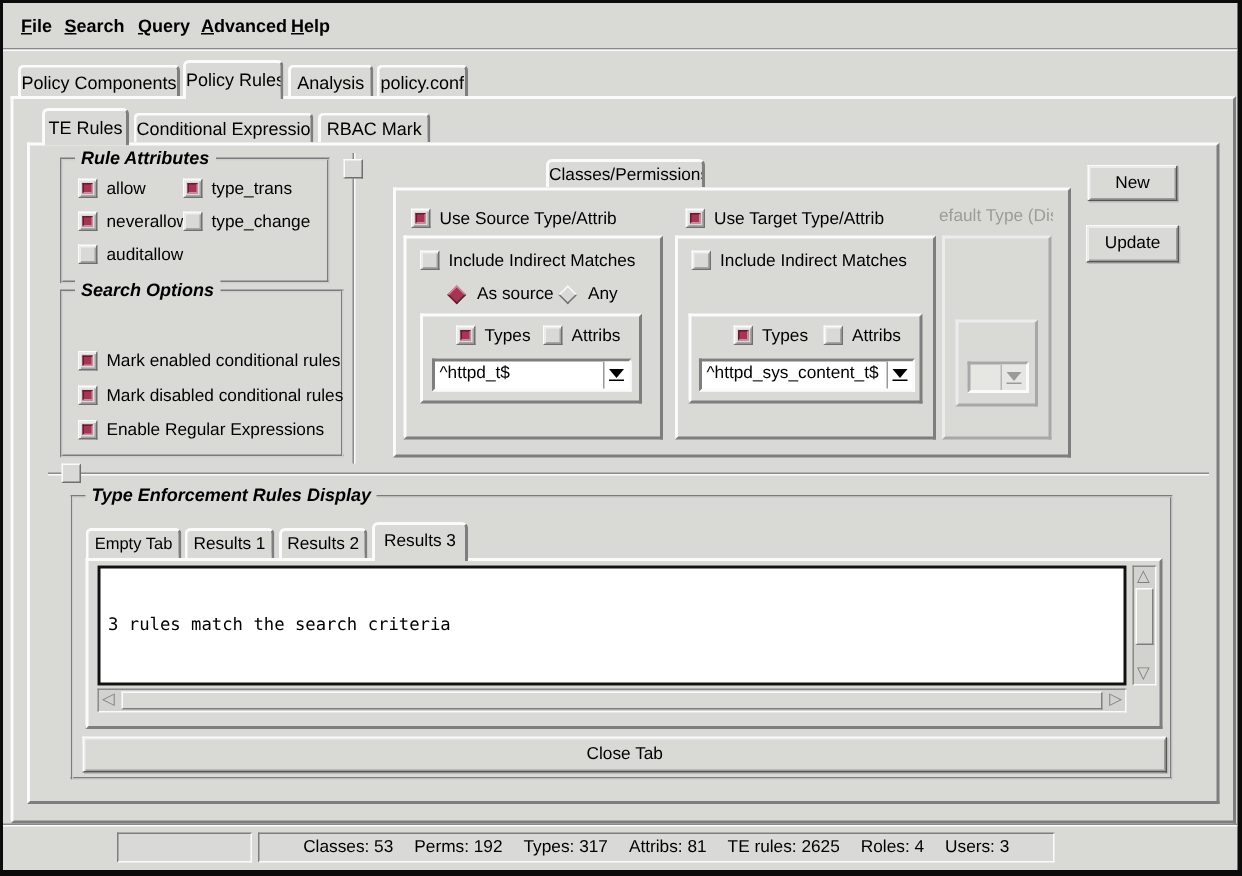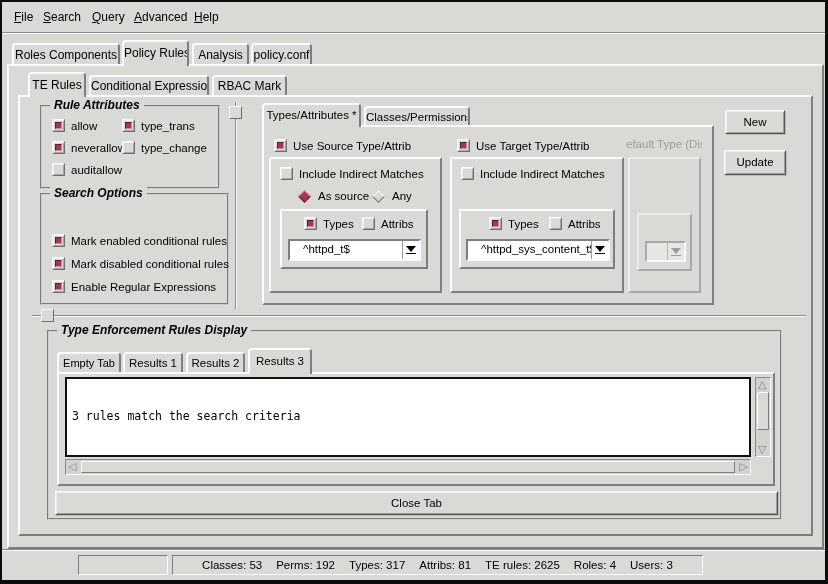--- a/index.html
+++ b/index.html
@@ -19,21 +19,21 @@
   .disabledframe { border-top:2px solid #ececec; border-left:2px solid #ececec;
             border-right:2px solid #a8a8a8; border-bottom:2px solid #a8a8a8; }
   .groupbox { border:2px groove #cfcfcf; }
   .grouptitle { position:absolute; top:-9px; left:8px; background:#d9d9d6;
     padding:0 4px; font-weight:bold; font-style:italic; font-size:12px; white-space:nowrap; }
 
   
   .hsep { border-top:1px solid #8a8a8a; border-bottom:1px solid #fbfbfb; height:2px; }
 
   
-  .menubar { left:0; top:0; right:0; height:30px; }
+  .menubar { left:0; top:0; right:0; height:30px;font-weight:bold; }
   .menuitem { position:absolute; top:8px; cursor:default; }
   .menuitem .ul { text-decoration:underline; }
 
   
   .tab { position:absolute; background:#d9d9d6; text-align:center;
     border-top:2px solid #fbfbfb; border-left:2px solid #fbfbfb; border-right:2px solid #7e7e7e;
     border-radius:4px 4px 0 0; white-space:nowrap; overflow:hidden; }
   .tab.inactive { z-index:1; }
   .tab.active { z-index:3; }
   .page { position:absolute; background:#d9d9d6; z-index:2;
@@ -55,21 +55,21 @@
     border-top:1px solid #fbfbfb; border-left:1px solid #fbfbfb;
     border-right:1px solid #6f6f6f; border-bottom:1px solid #6f6f6f; }
   .radio.selected { background:#a63553;
     border-top:1px solid #cf8ba0; border-left:1px solid #cf8ba0;
     border-right:1px solid #5e1e31; border-bottom:1px solid #5e1e31; }
 
   
   .combo { position:absolute; display:flex; align-items:stretch; background:#fff;
     border-top:2px solid #7e7e7e; border-left:2px solid #7e7e7e;
     border-bottom:2px solid #fbfbfb; border-right:2px solid #fbfbfb; }
-  .combo .val { flex:1; padding:2px 3px 0 13px; font-size:11.5px; white-space:nowrap; overflow:hidden; }
+  .combo .val { flex:1; padding:2px 3px 0 3px; font-size:11.5px; white-space:nowrap; overflow:hidden; }
   .combo .arrowbtn { flex:0 0 17px; display:flex; flex-direction:column; align-items:center;
     justify-content:center; border-left:1px solid #9a9a9a; background:#fff; }
   .combo .tri { width:0; height:0; border-left:5px solid transparent; border-right:5px solid transparent;
     border-top:6px solid #000; }
   .combo .tribar { width:10px; height:1px; background:#000; margin-top:1px; }
   .combo.disabled { background:#e6e6e2;
     border-top-color:#a8a8a8; border-left-color:#a8a8a8; }
   .combo.disabled .arrowbtn { background:#e6e6e2; border-left-color:#b5b5b5; }
   .combo.disabled .tri { border-top-color:#9a9a9a; }
   .combo.disabled .tribar { background:#9a9a9a; }
@@ -118,21 +118,21 @@
 
   <div class="abs menubar">
     <span class="menuitem" style="left:12px"><span class="ul">F</span><span>ile</span></span>
     <span class="menuitem" style="left:41px"><span class="ul">S</span><span>earch</span></span>
     <span class="menuitem" style="left:90px"><span class="ul">Q</span><span>uery</span></span>
     <span class="menuitem" style="left:132px"><span class="ul">A</span><span>dvanced</span></span>
     <span class="menuitem" style="left:192px"><span class="ul">H</span><span>elp</span></span>
   </div>
   <div class="abs hsep" style="left:0;top:30px;right:0"></div>
 
-  <div class="tab inactive" style="left:10px;top:41px;width:108px;height:21px;line-height:20px"><span>Roles Components</span></div>
+  <div class="tab inactive" style="left:10px;top:41px;width:108px;height:21px;line-height:20px"><span>Policy Components</span></div>
   <div class="tab active" style="left:120px;top:38px;width:67px;height:26px;line-height:23px"><span>Policy Rules</span></div>
   <div class="tab inactive" style="left:190px;top:41px;width:57px;height:21px;line-height:20px"><span>Analysis</span></div>
   <div class="tab inactive" style="left:249px;top:41px;width:61px;height:21px;line-height:20px"><span>policy.conf</span></div>
   <div class="page" style="left:5px;top:62px;width:817px;height:485px"></div>
 
   <div class="tab active" style="left:26px;top:70px;width:58px;height:25px;line-height:22px;z-index:4"><span>TE Rules</span></div>
   <div class="tab inactive" style="left:87px;top:73px;width:120px;height:20px;line-height:19px;z-index:3"><span>Conditional Expressions</span></div>
   <div class="tab inactive" style="left:210px;top:73px;width:75px;height:20px;line-height:19px;z-index:3"><span>RBAC Mark</span></div>
   <div class="page" style="left:16px;top:93px;width:795px;height:441px;z-index:3">
 
@@ -172,21 +172,20 @@
         </div>
       <div class="cbrow" style="left:10px;top:85px">
           <span class="cb checked"></span>
           <span class="cblabel">Enable Regular Expressions</span>
         </div>
     </div>
 
     <div class="sash-v" style="left:215px;top:5px;height:207px"></div>
     <div class="sash-handle" style="left:209px;top:9px"></div>
 
-    <div class="tab active" style="left:242px;top:6px;width:99px;height:24px;line-height:21px;font-size:11.5px;z-index:4"><span>Types/Attributes *</span></div>
     <div class="tab inactive" style="left:344px;top:9px;width:106px;height:19px;line-height:18px;font-size:11.5px;z-index:3"><span>Classes/Permissions</span></div>
     <div class="page" style="left:242px;top:28px;width:452px;height:180px;z-index:3">
 
       <div class="cbrow" style="left:10px;top:12px">
           <span class="cb checked"></span>
           <span class="cblabel">Use Source Type/Attrib</span>
         </div>
       <div class="raised" style="position:absolute;left:5px;top:30px;width:173px;height:136px">
         <div class="cbrow" style="left:9px;top:8px">
             <span class="cb"></span>

